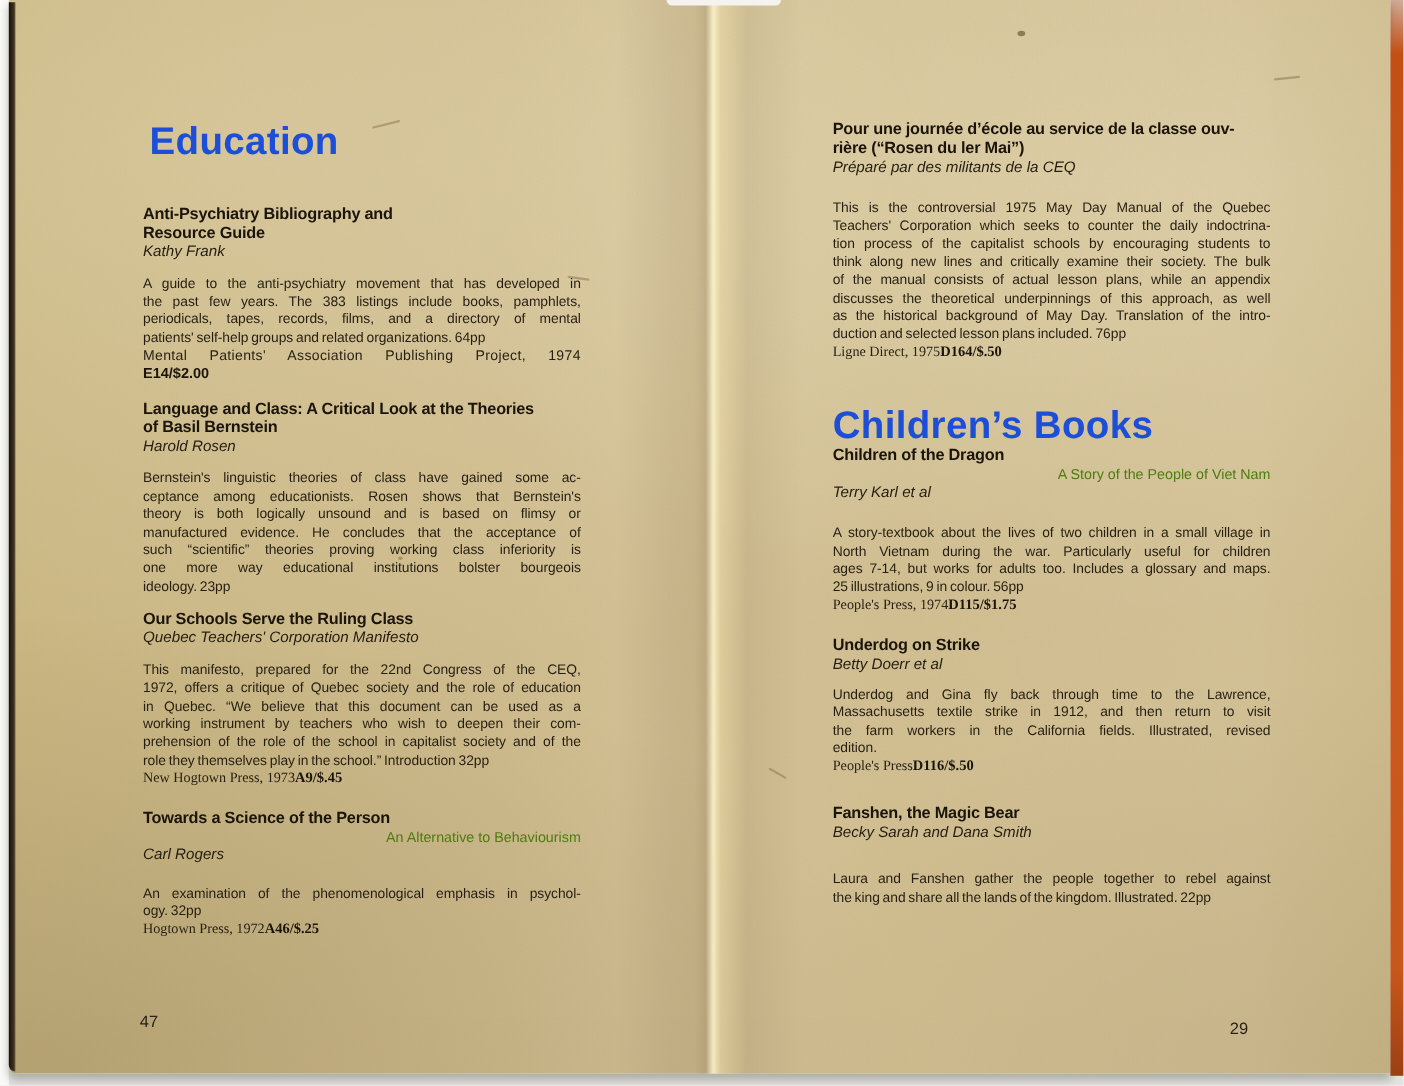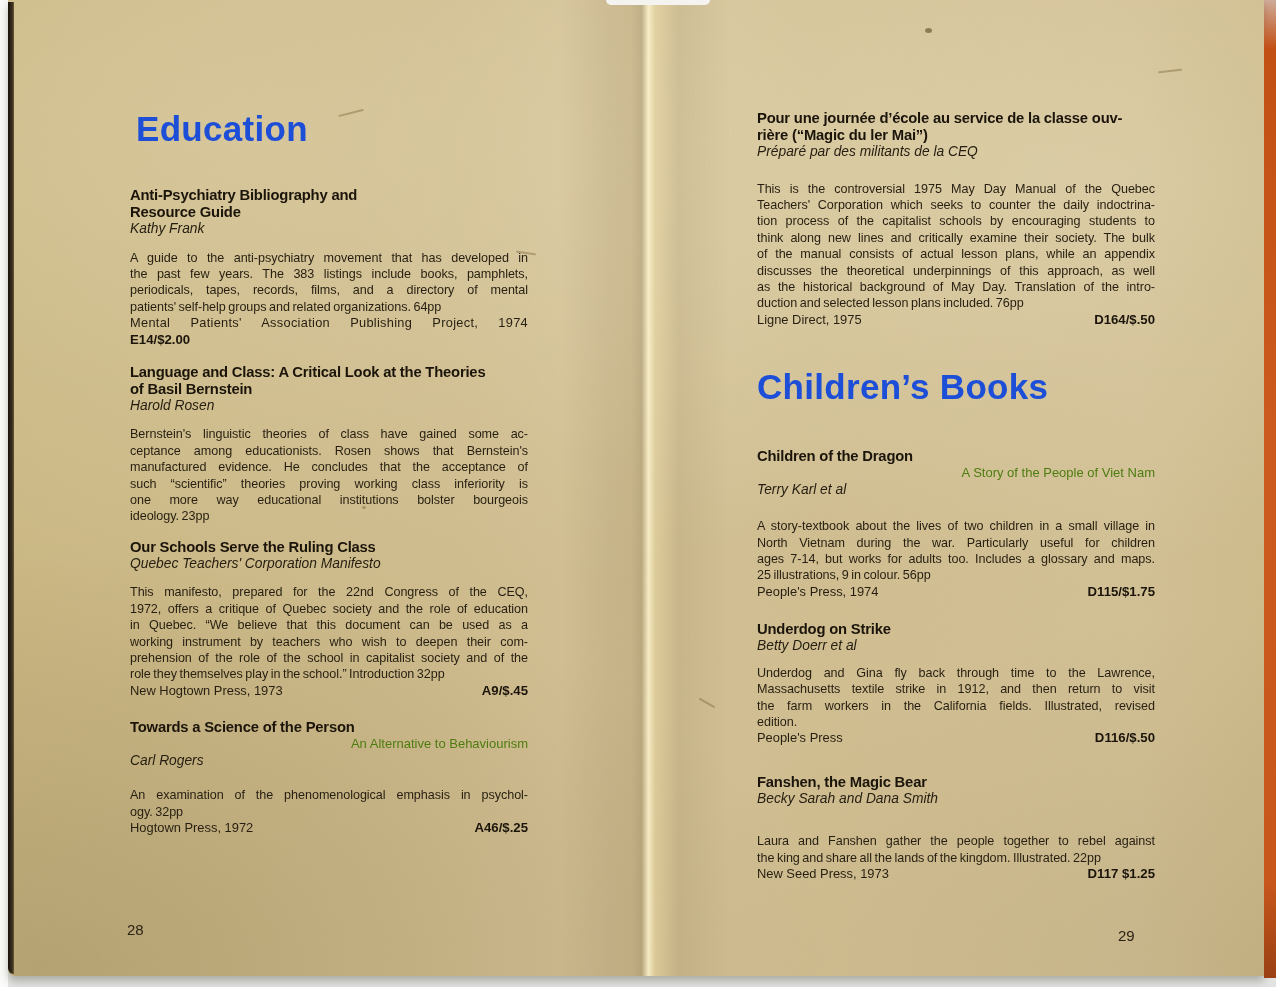--- a/index.html
+++ b/index.html
@@ -55,22 +55,22 @@
   .e-title .tl,.e-title .tl-last{text-align:left;text-align-last:left;white-space:pre;}
   .e-sub{font-size:13px;line-height:16.5px;color:#4d7c0f;text-align:right;}
   .e-author{font-size:13.8px;line-height:16.5px;font-style:italic;color:#241d10;}
   .desc{font-size:12.6px;line-height:16.4px;letter-spacing:-.05px;word-spacing:-.9px;
     color:#261f11;margin-top:12px;}
   .tl{text-align:justify;text-align-last:justify;}
   .tl-last{text-align-last:left;}
   .pub-full{font-size:12.8px;line-height:16.4px;text-align:justify;text-align-last:justify;
     letter-spacing:.3px;color:#261f11;}
   .code-line{font-size:13.2px;line-height:16.4px;font-weight:bold;color:#1b140a;}
-  .publine{display:flex;justify-content:space-between;align-items:baseline;
-    font-size:12.9px;line-height:16.4px;color:#261f11;}
+  .publine{display:flex;align-items:baseline;
+    font-size:12.9px;line-height:16.4px;color:#261f11;font-family:Liberation Serif, serif;}
   .publine .code{font-weight:bold;font-size:13.2px;color:#1b140a;}
   .page-number{position:absolute;font-size:15px;color:#2a2315;}
   #pn-left{left:127px;top:921px;}
   #pn-right{left:1118px;top:927px;}
 </style>
 </head>
 <body>
 
 <div class="scan-strip-left"></div>
 
@@ -115,20 +115,21 @@
 
   <section class="entry" style="margin-top:16px">
     <div class="e-title">
         <div class="tl">Language and Class: A Critical Look at the Theories</div>
         <div class="tl tl-last">of Basil Bernstein</div>
       </div>
     <div class="e-author">Harold Rosen</div>
     <div class="desc">
         <div class="tl">Bernstein's linguistic theories of class have gained some ac-</div>
         <div class="tl">ceptance among educationists. Rosen shows that Bernstein's</div>
+        <div class="tl">theory is both logically unsound and is based on flimsy or</div>
         <div class="tl">manufactured evidence. He concludes that the acceptance of</div>
         <div class="tl">such “scientific” theories proving working class inferiority is</div>
         <div class="tl">one more way educational institutions bolster bourgeois</div>
         <div class="tl tl-last">ideology. 23pp</div>
       </div>
   </section>
 
   <section class="entry" style="margin-top:14px">
     <div class="e-title">
         <div class="tl tl-last">Our Schools Serve the Ruling Class</div>
@@ -163,42 +164,42 @@
       <span class="code">A46/$.25</span>
     </div>
   </section>
 </div>
 
 <div class="col col-right">
 
   <section class="entry" style="margin-top:10px">
     <div class="e-title">
         <div class="tl">Pour une journée d’école au service de la classe ouv-</div>
-        <div class="tl tl-last">rière (“Magic du ler Mai”)</div>
+        <div class="tl tl-last">rière (“Rosen du ler Mai”)</div>
       </div>
     <div class="e-author">Préparé par des militants de la CEQ</div>
     <div class="desc" style="margin-top:20px">
         <div class="tl">This is the controversial 1975 May Day Manual of the Quebec</div>
         <div class="tl">Teachers' Corporation which seeks to counter the daily indoctrina-</div>
         <div class="tl">tion process of the capitalist schools by encouraging students to</div>
         <div class="tl">think along new lines and critically examine their society. The bulk</div>
         <div class="tl">of the manual consists of actual lesson plans, while an appendix</div>
         <div class="tl">discusses the theoretical underpinnings of this approach, as well</div>
         <div class="tl">as the historical background of May Day. Translation of the intro-</div>
         <div class="tl tl-last">duction and selected lesson plans included. 76pp</div>
       </div>
     <div class="publine">
       <span>Ligne Direct, 1975</span>
       <span class="code">D164/$.50</span>
     </div>
   </section>
 
   <h1 class="heading" style="margin-top:40px">Children’s Books</h1>
 
-  <section class="entry" style="margin-top:42px">
+  <section class="entry" style="">
     <div class="e-title">
         <div class="tl tl-last">Children of the Dragon</div>
       </div>
     <div class="e-sub">A Story of the People of Viet Nam</div>
     <div class="e-author">Terry Karl et al</div>
     <div class="desc" style="margin-top:20px">
         <div class="tl">A story-textbook about the lives of two children in a small village in</div>
         <div class="tl">North Vietnam during the war. Particularly useful for children</div>
         <div class="tl">ages 7-14, but works for adults too. Includes a glossary and maps.</div>
         <div class="tl tl-last">25 illustrations, 9 in colour. 56pp</div>
@@ -228,21 +229,17 @@
 
   <section class="entry" style="margin-top:27px">
     <div class="e-title">
         <div class="tl tl-last">Fanshen, the Magic Bear</div>
       </div>
     <div class="e-author">Becky Sarah and Dana Smith</div>
     <div class="desc" style="margin-top:26px">
         <div class="tl">Laura and Fanshen gather the people together to rebel against</div>
         <div class="tl tl-last">the king and share all the lands of the kingdom. Illustrated. 22pp</div>
       </div>
-    <div class="publine">
-      <span>New Seed Press, 1973</span>
-      <span class="code">D117 $1.25</span>
-    </div>
   </section>
 </div>
 
-<div id="pn-left" class="page-number">28</div>
+<div id="pn-left" class="page-number">47</div>
 <div id="pn-right" class="page-number">29</div>
 
 </body></html>

